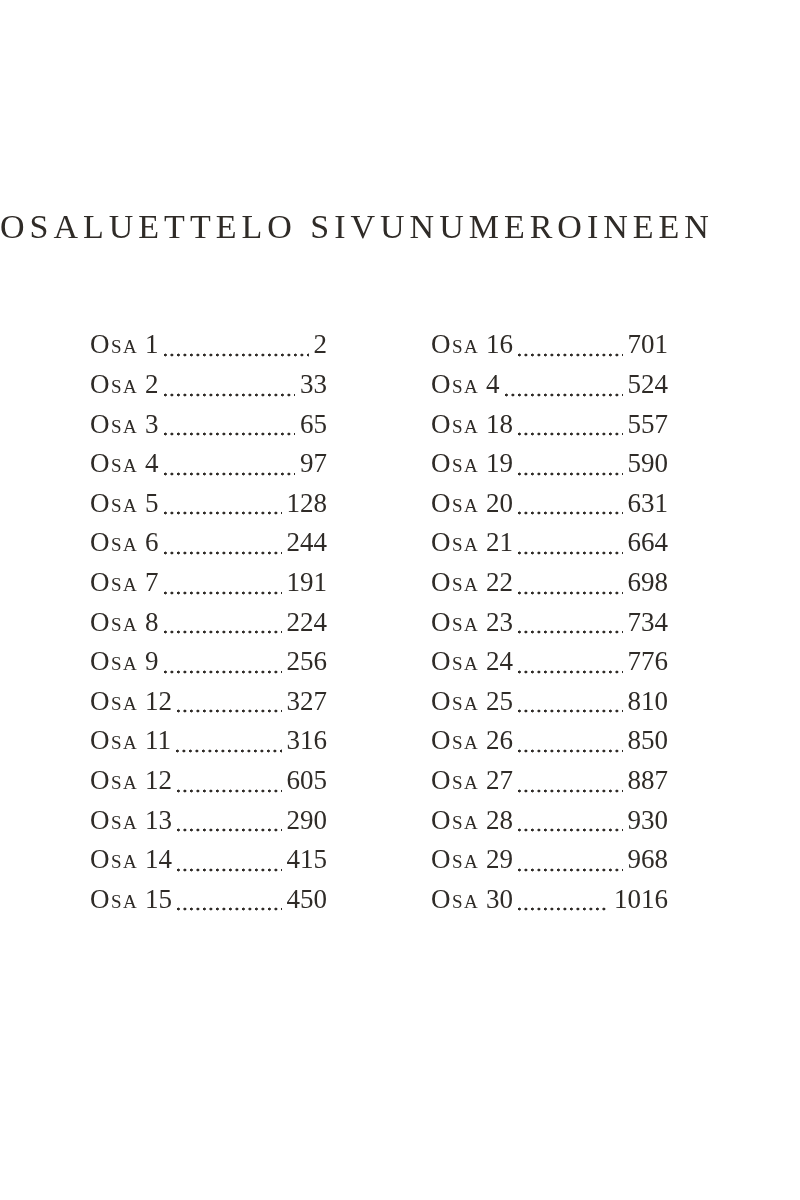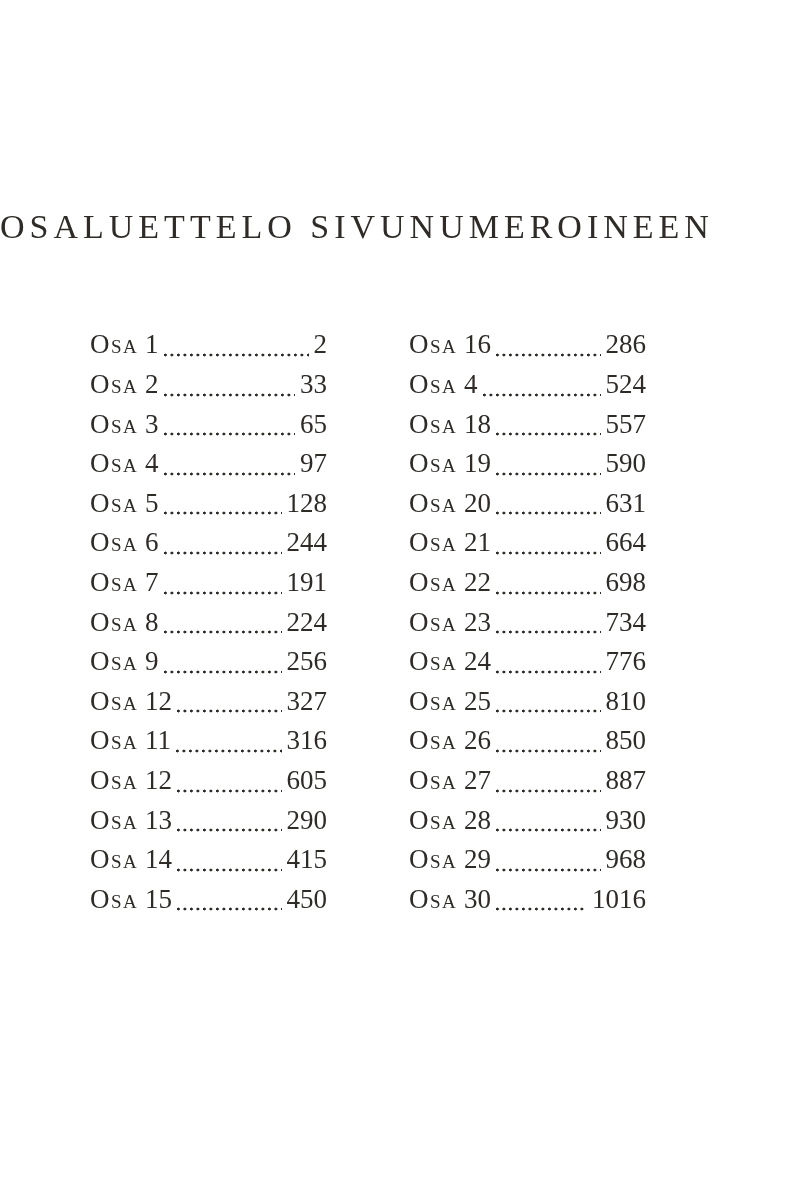--- a/index.html
+++ b/index.html
@@ -31,21 +31,21 @@
     text-align: center;
     font-weight: normal;
     font-size: 34px;
     line-height: 1.1;
     letter-spacing: 5px;
     white-space: nowrap;
   }
   .toc {
     display: flex;
     margin: 80px 0 0 90px;
-    gap: 82px;
+    gap: 104px;
   }
   .toc-col {
     width: 237px;
     flex: none;
   }
   .toc-row {
     display: flex;
     line-height: 39.6px;
     font-size: 27px;
     white-space: nowrap;
@@ -172,21 +172,21 @@
           <span class="part-number">15</span>
           <span class="dot-leader"></span>
           <span class="page-number">450</span>
         </div>
       </div>
     <div class="toc-col">
         <div class="toc-row">
           <span class="part-label">Osa</span>
           <span class="part-number">16</span>
           <span class="dot-leader"></span>
-          <span class="page-number">286</span>
+          <span class="page-number">701</span>
         </div>
         <div class="toc-row">
           <span class="part-label">Osa</span>
           <span class="part-number">4</span>
           <span class="dot-leader"></span>
           <span class="page-number">524</span>
         </div>
         <div class="toc-row">
           <span class="part-label">Osa</span>
           <span class="part-number">18</span>

